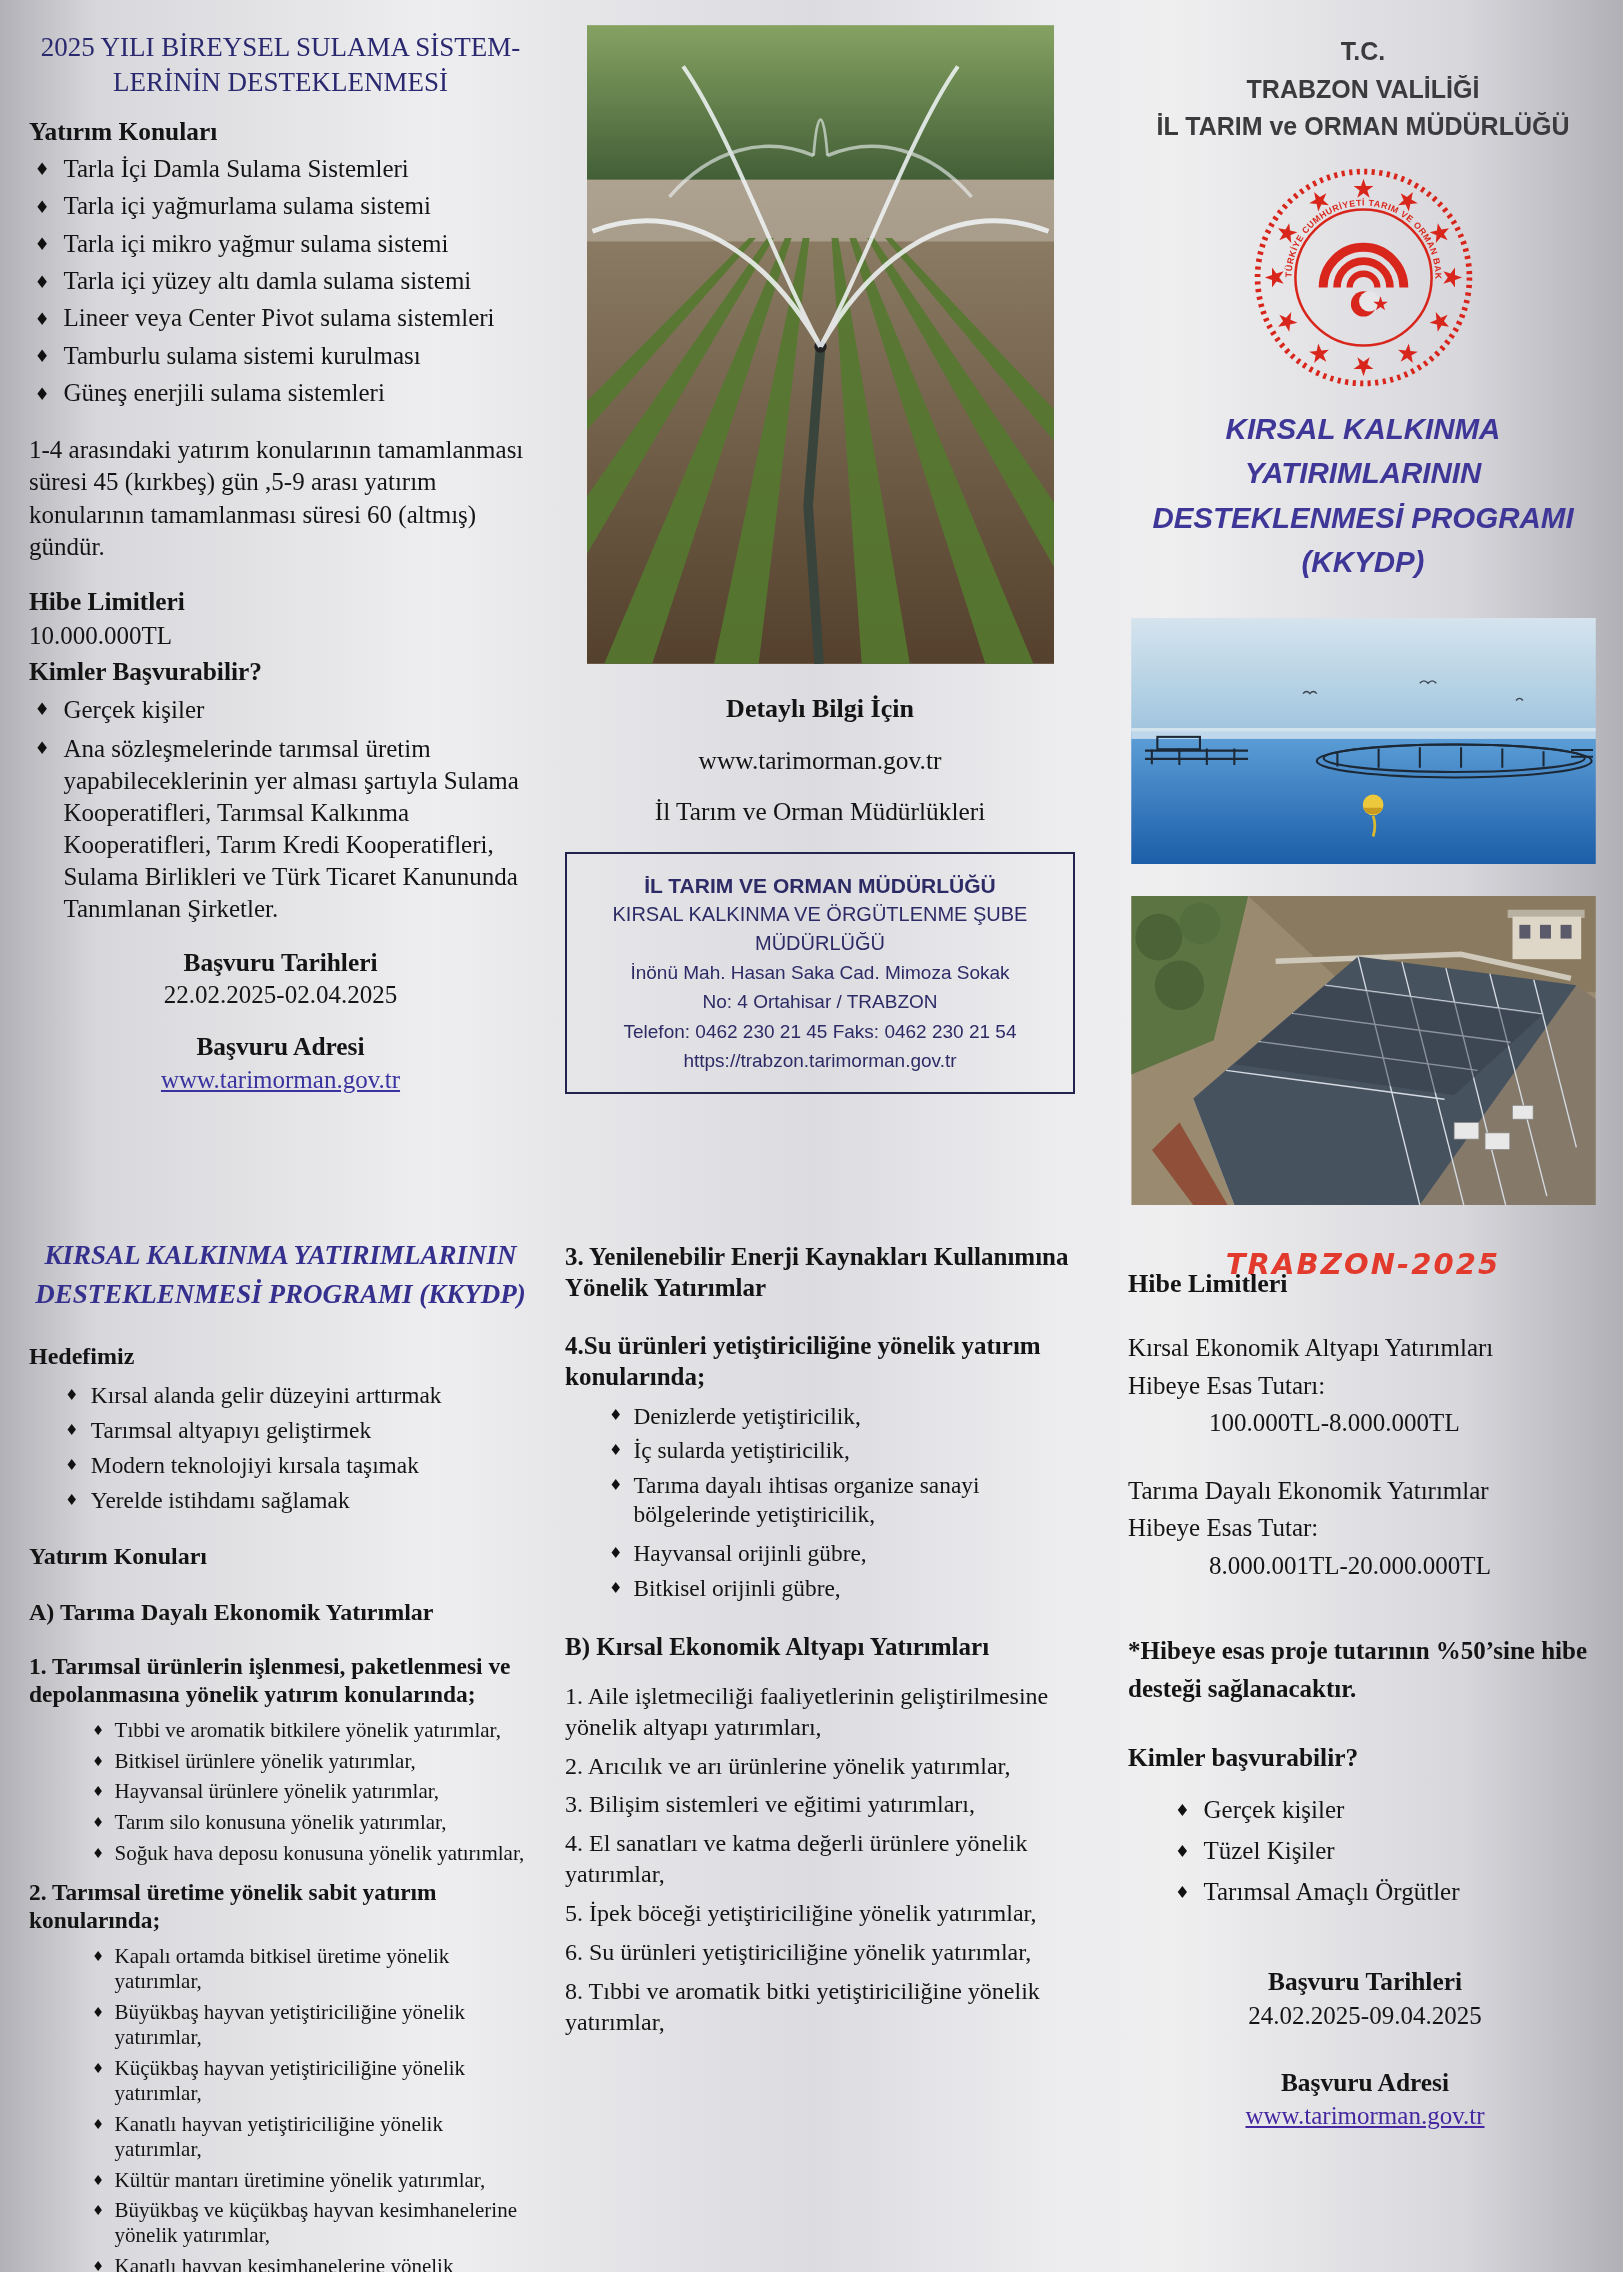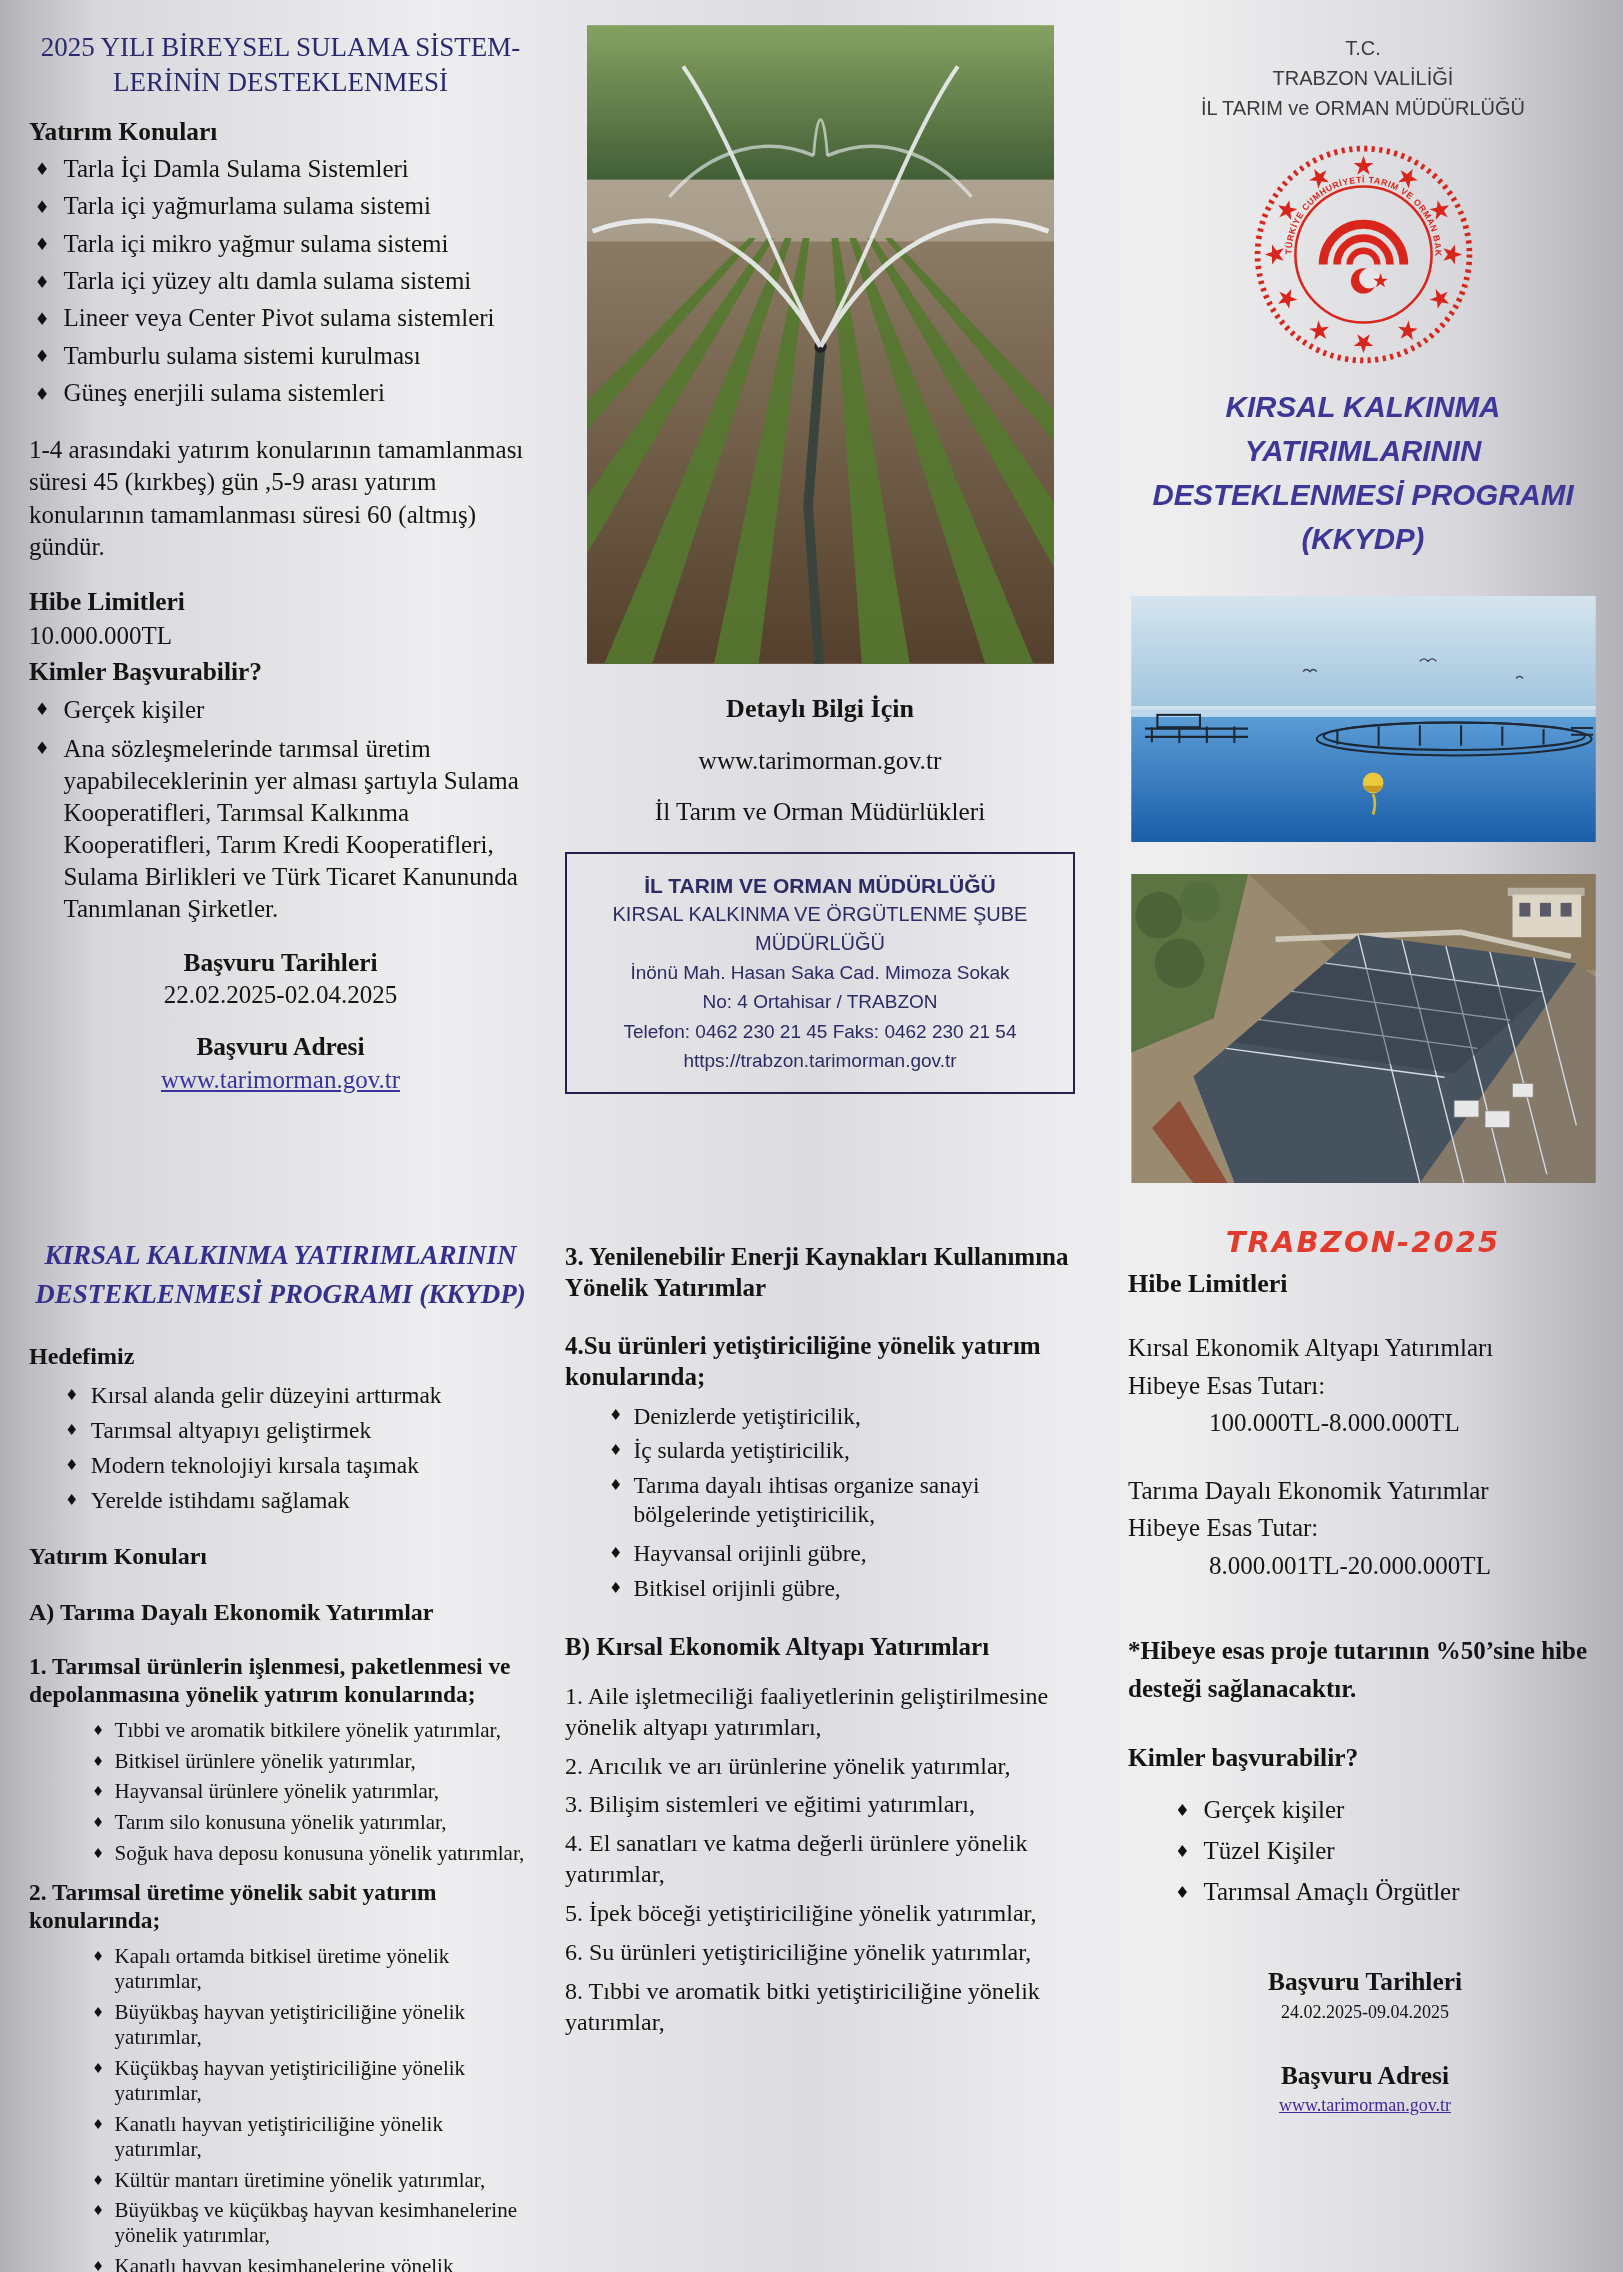--- a/index.html
+++ b/index.html
@@ -36,21 +36,21 @@
   .tm-head{margin-top:30px;text-align:center;font-weight:bold;font-size:26px}
   .tm-line{margin-top:22px;text-align:center;font-size:25.4px}
   .infobox{margin:26px auto 0;border:2.1px solid #23234d;padding:16.5px 8.2px;text-align:center;
     font-family:"Liberation Sans",sans-serif;color:#2d2b66}
   .infobox .b1{font-weight:bold;font-size:21px;line-height:1.4}
   .infobox .b2{font-weight:normal;font-size:20px;line-height:1.45}
   .infobox .ln{font-size:19px;line-height:1.55}
 
   
   #p-tr{left:1119px;top:33px;width:488px;text-align:center}
-  .tr-head{font-family:"Liberation Sans",sans-serif;font-weight:normal;font-size:20px;line-height:1.5;color:#3b3b3d}
+  .tr-head{font-family:"Liberation Sans",sans-serif;font-weight:bold;font-size:25px;line-height:1.5;color:#3b3b3d}
   .logo-wrap{margin:18px auto 2.7px;width:227px;height:227px}
   .kkydp{font-family:"Liberation Sans",sans-serif;font-weight:bold;font-style:italic;
     font-size:29.5px;line-height:1.5;color:#3f3798;margin-top:16.5px}
   .photo-sea{margin-top:34px}
   .photo-solar{margin-top:30px}
   .trabzon{margin-top:40px;font-family:"DejaVu Sans",sans-serif;font-weight:bold;font-style:italic;
     font-size:29px;color:#e23a2d;letter-spacing:2.1px}
 
   
   #p-bl{left:29px;top:1236px;width:503px}
@@ -78,21 +78,21 @@
   #p-br{left:1128px;top:1269px;width:474px}
   .br-h{font-weight:bold;font-size:26px}
   .br-p{font-size:25px;line-height:1.5;margin-top:30px}
   .amount{padding-left:81px}
   .note{font-weight:bold;font-size:25px;line-height:1.5;margin-top:48px}
   .br-kh{font-weight:bold;font-size:25.4px;margin-top:36px}
   .br-list{margin-top:23.4px;display:flex;flex-direction:column;gap:11px;padding-left:47px}
   .br-list .dm{font-size:16.5px;margin:5.5px 13.7px 0 0}
   .br-list .bt{font-size:25px;line-height:1.2}
   .br-ch{font-weight:bold;font-size:25.4px;margin-top:60px;text-align:center}
-  .br-cv{font-size:18px;margin-top:5.5px;text-align:center}
+  .br-cv{font-size:25px;margin-top:5.5px;text-align:center}
   .br-link{color:#4527a0;text-decoration:underline;cursor:pointer}
 </style>
 </head>
 <body>
 
 <div class="page">
 
   <div class="panel" id="p-tl">
     <h1 class="tl-title">
       <span>2025 YILI BİREYSEL SULAMA SİSTEM-</span><br>

